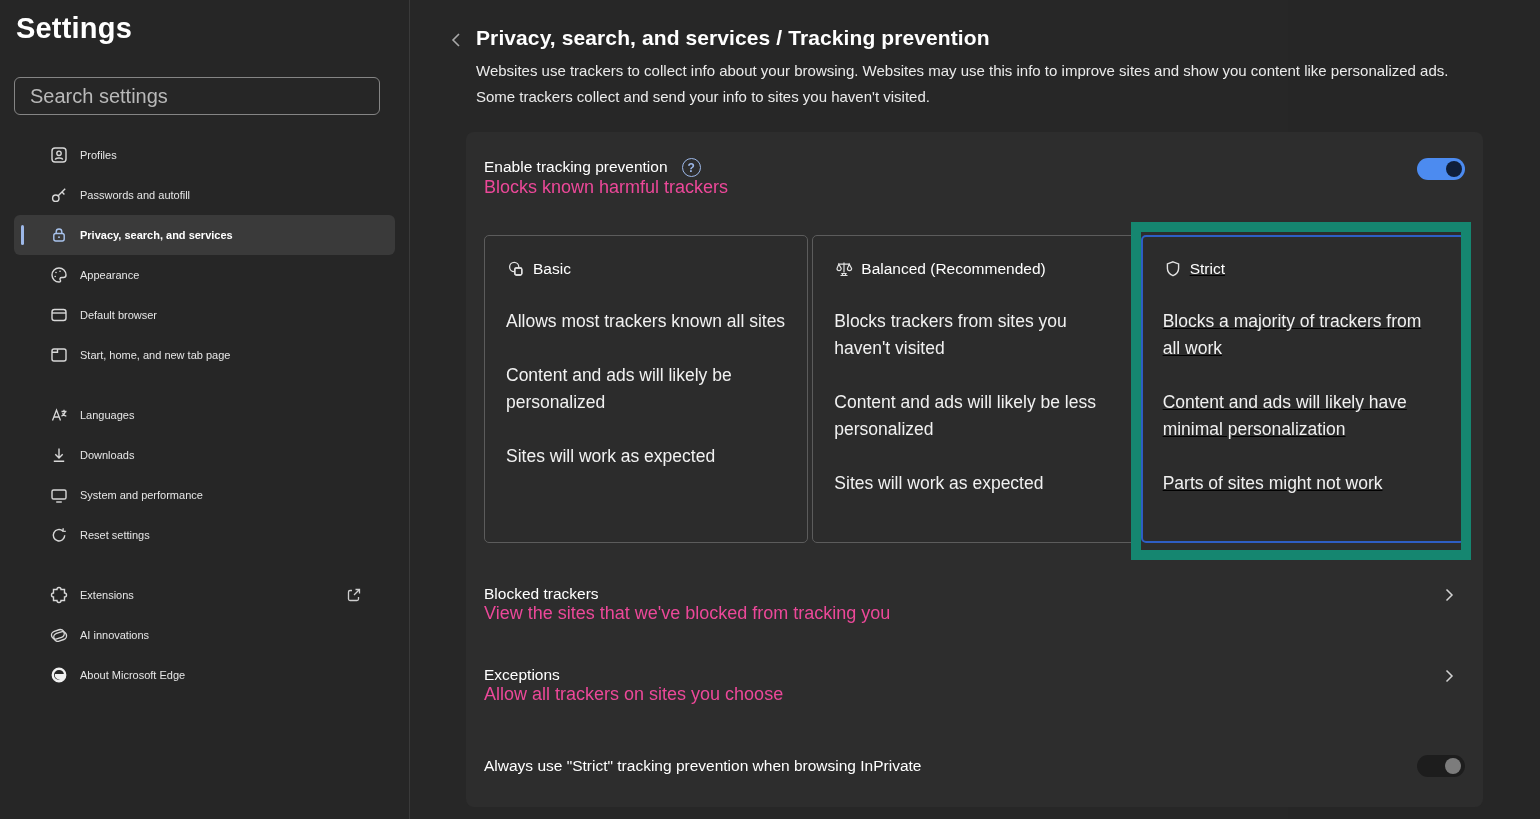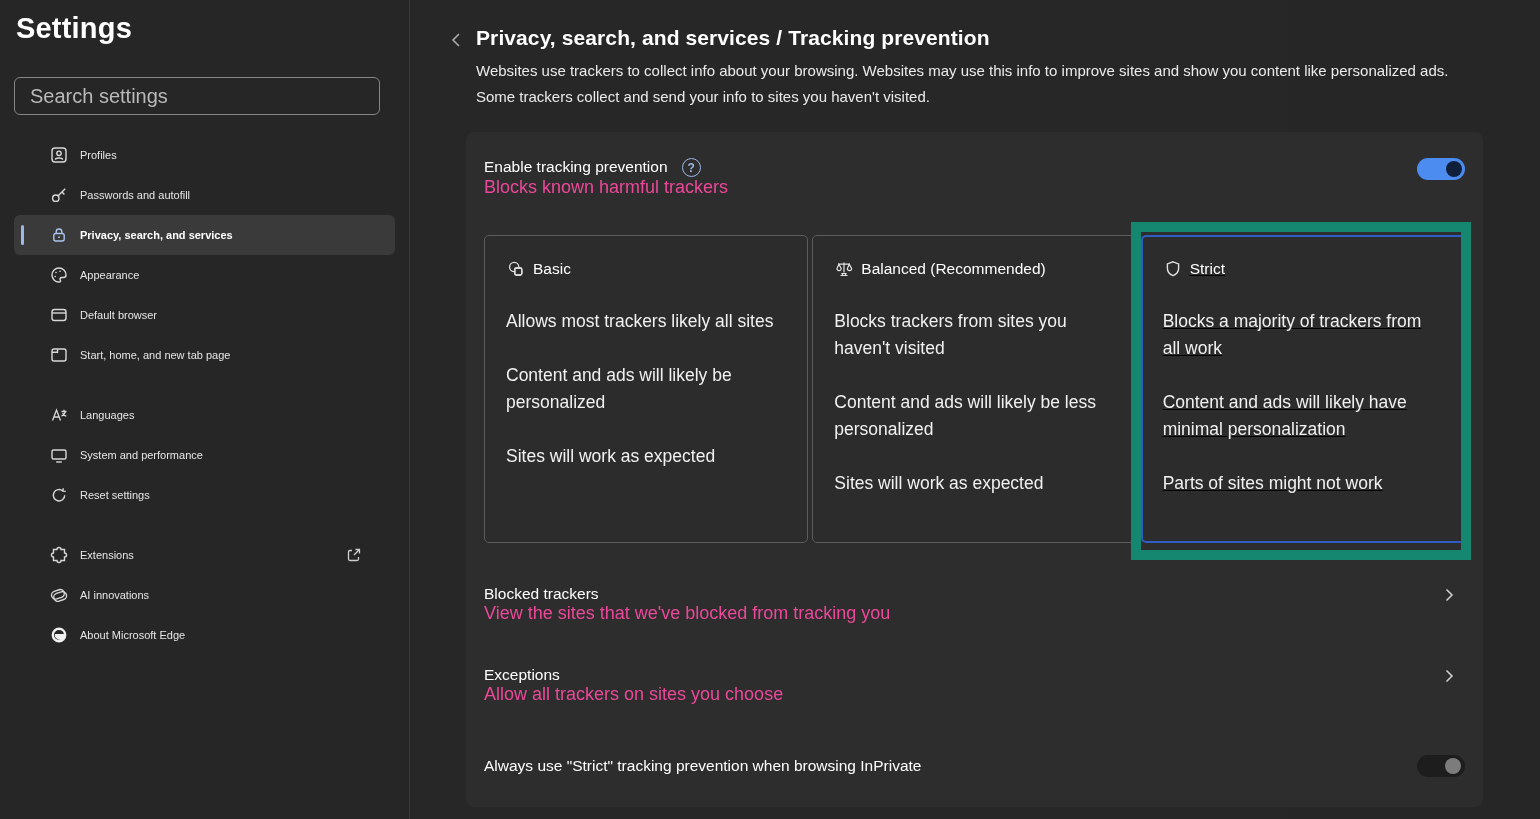--- a/index.html
+++ b/index.html
@@ -157,20 +157,28 @@
       <div class="nav-item gap">
         <span class="nav-icon">
           <svg width="20" height="20" viewBox="0 0 20 20" fill="none" stroke="currentColor" stroke-width="1.3">
             <path d="M3.5 15.5 L7.5 5 l4 10.5 M4.8 12 h5.4"></path>
             <path d="M12.5 6.5 h5 M15 4.8 v1.7 M16.5 6.5 c-0.6 2.2-2.4 3.8-4 4.6 M13.5 8.2 c0.9 1.6 2.4 2.6 3.8 3"></path>
             </svg>
         </span>
         <span>Languages</span>
       </div>
 
+      <div class="nav-item">
+        <span class="nav-icon">
+          <svg width="20" height="20" viewBox="0 0 20 20" fill="none" stroke="currentColor" stroke-width="1.4">
+            <path d="M10 3.5 v9 M6.3 9.3 L10 13 l3.7-3.7 M4.8 16.2 h10.4"></path>
+            </svg>
+        </span>
+        <span>Downloads</span>
+      </div>
 
 
       <div class="nav-item">
         <span class="nav-icon">
           <svg width="20" height="20" viewBox="0 0 20 20" fill="none" stroke="currentColor" stroke-width="1.4">
             <rect x="3" y="5" width="14" height="9" rx="1.6"></rect>
               <path d="M7.2 17 h5.6"></path>
             </svg>
         </span>
         <span>System and performance</span>
@@ -254,21 +262,21 @@
           <div class="preset-title">
             <span class="p-icon">
               <svg width="20" height="20" viewBox="0 0 20 20" fill="none" stroke="currentColor" stroke-width="1.3">
                 <circle cx="8.2" cy="8" r="4.6"></circle>
                   <rect x="8.8" y="9" width="7" height="7" rx="1.4" fill="#2c2c2c"></rect>
                   <rect x="8.8" y="9" width="7" height="7" rx="1.4"></rect>
                 </svg>
             </span>
             <span>Basic</span>
           </div>
-          <div class="preset-line">Allows most trackers likely all sites</div>
+          <div class="preset-line">Allows most trackers known all sites</div>
           <div class="preset-line">Content and ads will likely be personalized</div>
           <div class="preset-line">Sites will work as expected</div>
         </div>
 
         <div class="preset-card">
           <div class="preset-title">
             <span class="p-icon">
               <svg width="20" height="20" viewBox="0 0 20 20" fill="none" stroke="currentColor" stroke-width="1.2">
                 <path d="M10 3.5 v10 M4.5 5.2 h11 M6.5 16.5 h7 M8 14.5 h4 l-1 2 h-2 z"></path>
                 <path d="M4.8 5.2 L3 9.5 a2.1 2.1 0 0 0 4.2 0 z M15.2 5.2 L13.4 9.5 a2.1 2.1 0 0 0 4.2 0 z"></path>

